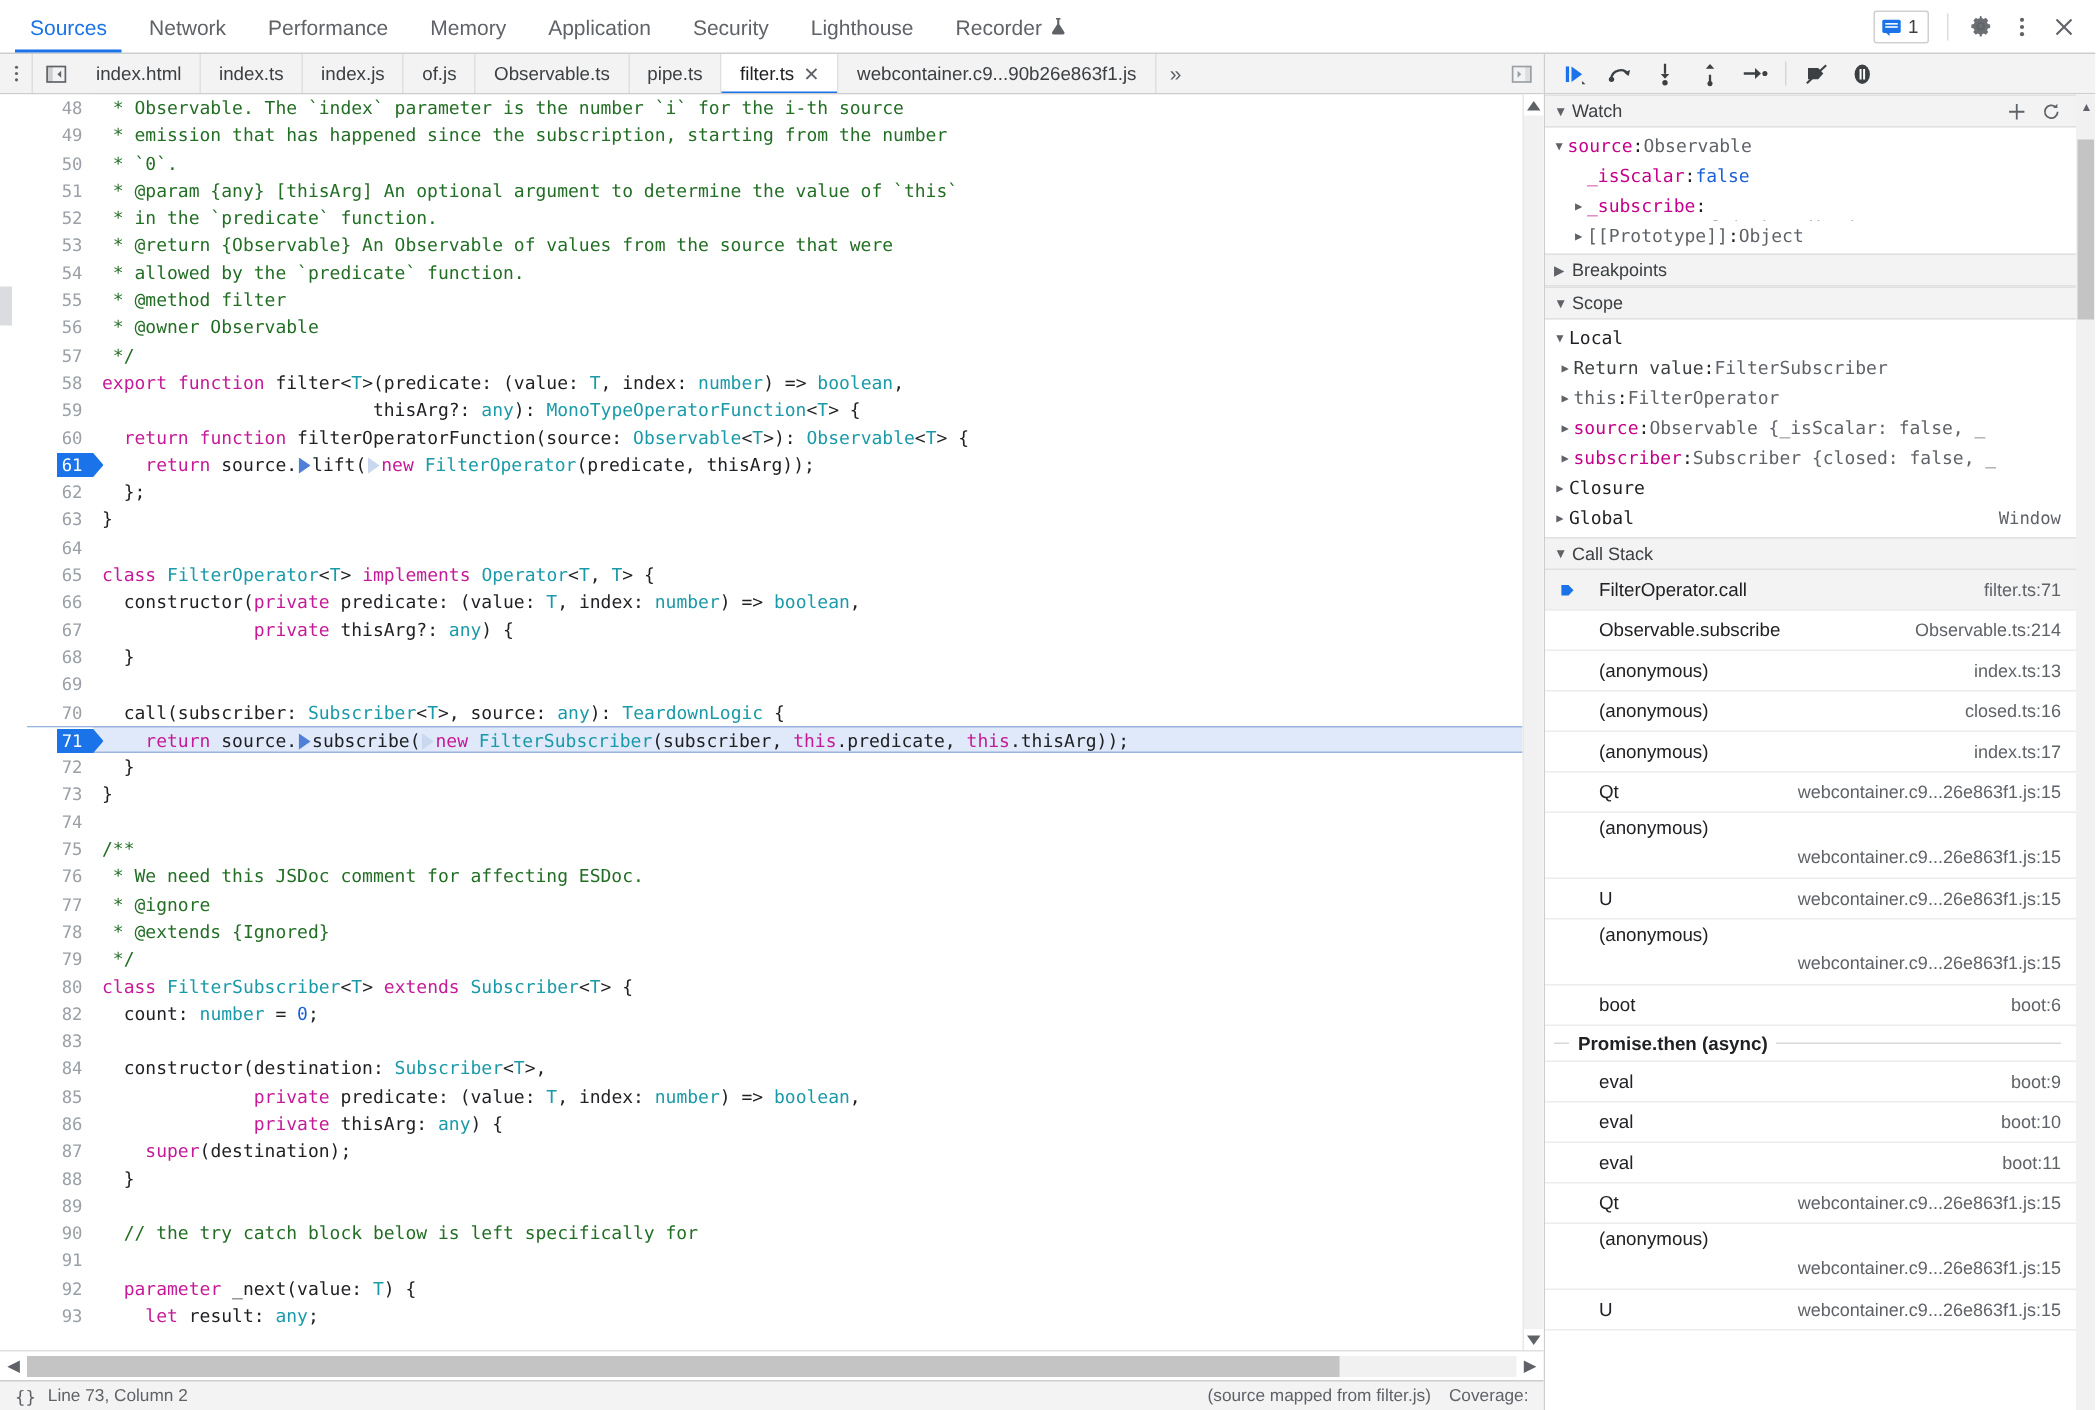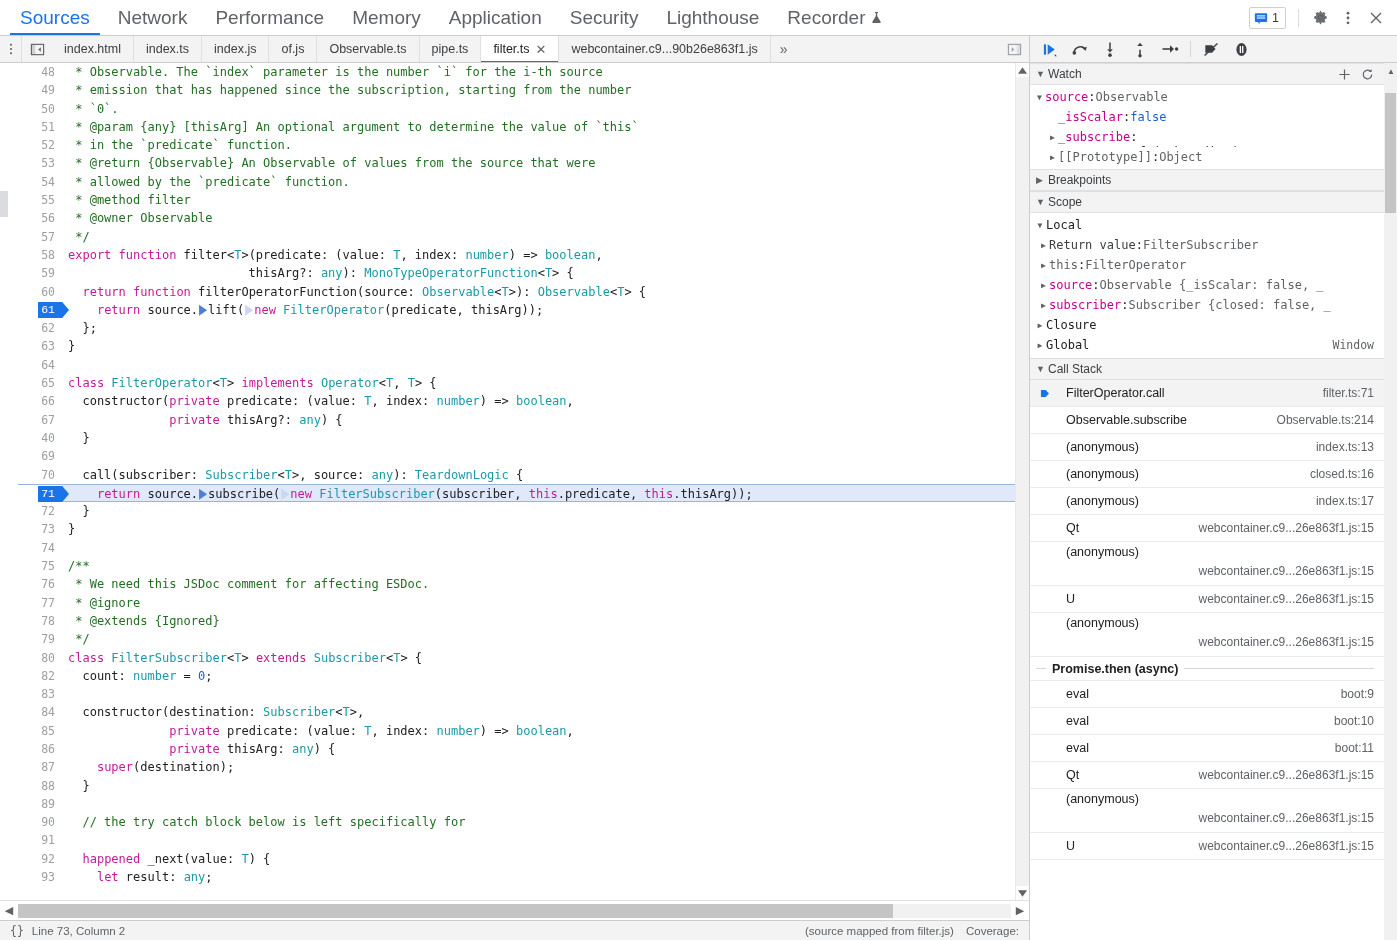--- a/index.html
+++ b/index.html
@@ -18,21 +18,21 @@
     height: 36px; min-height:36px;
     background: #ffffff;
     border-bottom: 1px solid #cdcdcd;
     display:flex; align-items:stretch;
     position:relative;
   }
   .maintabs { display:flex; align-items:stretch; flex:1; padding-left:6px; }
   .mtab {
     display:flex; align-items:center; justify-content:center;
     padding: 0 14px;
-    font-size: 19px;
+    font-size: 14px;
     color: #5f6368;
     cursor: default;
     position:relative;
     white-space:nowrap;
   }
   .mtab.active { color:#1a73e8; }
   .mtab.active::after {
     content:""; position:absolute; left:4px; right:4px; bottom:0; height:2px; background:#1a73e8;
   }
   .mtab .flaskicon { margin-left:5px; display:inline-flex; }
@@ -89,21 +89,21 @@
   }
   .codearea { position:relative; padding-top:0px; }
   .line { display:flex; align-items:flex-start; height:18.3px; line-height:18.3px; white-space:pre; }
   .ln {
     width:44px; min-width:44px; text-align:right; padding-right:7px;
     color:#9aa0a6; background:#fff;
     font-size:11.5px;
     position:relative;
   }
   .line.bp .ln {
-    color:#fff; font-weight:normal;font-family:Liberation Mono, monospace;
+    color:#fff; font-weight:normal;
   }
   .line.bp .ln::before {
     content:""; position:absolute; left:20px; top:1px; bottom:1px; right:-7px;
     background:#1a73e8;
     border-radius:0;
     clip-path: polygon(0 0, calc(100% - 7px) 0, 100% 50%, calc(100% - 7px) 100%, 0 100%);
     z-index:0;
   }
   .line.bp .lnnum { position:relative; z-index:1; }
   .line.exec { background:#dfe9f9; border-top:1px solid #9ab4e0; border-bottom:1px solid #9ab4e0; height:18.3px; }
@@ -358,21 +358,21 @@
               <div class="line"><div class="ln"><span class="lnnum">58</span></div><div class="code"><span class="kw">export</span> <span class="kw">function</span> filter&lt;<span class="typ">T</span>&gt;(predicate: (value: <span class="typ">T</span>, index: <span class="typ">number</span>) =&gt; <span class="typ">boolean</span>,</div></div>
               <div class="line"><div class="ln"><span class="lnnum">59</span></div><div class="code">                         thisArg?: <span class="typ">any</span>): <span class="typ">MonoTypeOperatorFunction</span>&lt;<span class="typ">T</span>&gt; {</div></div>
               <div class="line"><div class="ln"><span class="lnnum">60</span></div><div class="code">  <span class="kw">return</span> <span class="kw">function</span> filterOperatorFunction(source: <span class="typ">Observable</span>&lt;<span class="typ">T</span>&gt;): <span class="typ">Observable</span>&lt;<span class="typ">T</span>&gt; {</div></div>
               <div class="line bp"><div class="ln"><span class="lnnum">61</span></div><div class="code">    <span class="kw">return</span> source.<span class="inlinearrow"></span>lift(<span class="inlinearrow ghost"></span><span class="kw">new</span> <span class="typ">FilterOperator</span>(predicate, thisArg));</div></div>
               <div class="line"><div class="ln"><span class="lnnum">62</span></div><div class="code">  };</div></div>
               <div class="line"><div class="ln"><span class="lnnum">63</span></div><div class="code">}</div></div>
               <div class="line"><div class="ln"><span class="lnnum">64</span></div><div class="code"></div></div>
               <div class="line"><div class="ln"><span class="lnnum">65</span></div><div class="code"><span class="kw">class</span> <span class="typ">FilterOperator</span>&lt;<span class="typ">T</span>&gt; <span class="kw">implements</span> <span class="typ">Operator</span>&lt;<span class="typ">T</span>, <span class="typ">T</span>&gt; {</div></div>
               <div class="line"><div class="ln"><span class="lnnum">66</span></div><div class="code">  constructor(<span class="kw">private</span> predicate: (value: <span class="typ">T</span>, index: <span class="typ">number</span>) =&gt; <span class="typ">boolean</span>,</div></div>
               <div class="line"><div class="ln"><span class="lnnum">67</span></div><div class="code">              <span class="kw">private</span> thisArg?: <span class="typ">any</span>) {</div></div>
-              <div class="line"><div class="ln"><span class="lnnum">40</span></div><div class="code">  }</div></div>
+              <div class="line"><div class="ln"><span class="lnnum">68</span></div><div class="code">  }</div></div>
               <div class="line"><div class="ln"><span class="lnnum">69</span></div><div class="code"></div></div>
               <div class="line"><div class="ln"><span class="lnnum">70</span></div><div class="code">  call(subscriber: <span class="typ">Subscriber</span>&lt;<span class="typ">T</span>&gt;, source: <span class="typ">any</span>): <span class="typ">TeardownLogic</span> {</div></div>
               <div class="line exec bp"><div class="ln"><span class="lnnum">71</span></div><div class="code">    <span class="kw">return</span> source.<span class="inlinearrow"></span>subscribe(<span class="inlinearrow ghost"></span><span class="kw">new</span> <span class="typ">FilterSubscriber</span>(subscriber, <span class="kw">this</span>.predicate, <span class="kw">this</span>.thisArg));</div></div>
               <div class="line"><div class="ln"><span class="lnnum">72</span></div><div class="code">  }</div></div>
               <div class="line"><div class="ln"><span class="lnnum">73</span></div><div class="code">}</div></div>
               <div class="line"><div class="ln"><span class="lnnum">74</span></div><div class="code"></div></div>
               <div class="line"><div class="ln"><span class="lnnum">75</span></div><div class="code"><span class="cm">/**</span></div></div>
               <div class="line"><div class="ln"><span class="lnnum">76</span></div><div class="code"><span class="cm"> * We need this JSDoc comment for affecting ESDoc.</span></div></div>
               <div class="line"><div class="ln"><span class="lnnum">77</span></div><div class="code"><span class="cm"> * @ignore</span></div></div>
               <div class="line"><div class="ln"><span class="lnnum">78</span></div><div class="code"><span class="cm"> * @extends {Ignored}</span></div></div>
@@ -381,21 +381,21 @@
               <div class="line"><div class="ln"><span class="lnnum">82</span></div><div class="code">  count: <span class="typ">number</span> = <span class="num">0</span>;</div></div>
               <div class="line"><div class="ln"><span class="lnnum">83</span></div><div class="code"></div></div>
               <div class="line"><div class="ln"><span class="lnnum">84</span></div><div class="code">  constructor(destination: <span class="typ">Subscriber</span>&lt;<span class="typ">T</span>&gt;,</div></div>
               <div class="line"><div class="ln"><span class="lnnum">85</span></div><div class="code">              <span class="kw">private</span> predicate: (value: <span class="typ">T</span>, index: <span class="typ">number</span>) =&gt; <span class="typ">boolean</span>,</div></div>
               <div class="line"><div class="ln"><span class="lnnum">86</span></div><div class="code">              <span class="kw">private</span> thisArg: <span class="typ">any</span>) {</div></div>
               <div class="line"><div class="ln"><span class="lnnum">87</span></div><div class="code">    <span class="kw">super</span>(destination);</div></div>
               <div class="line"><div class="ln"><span class="lnnum">88</span></div><div class="code">  }</div></div>
               <div class="line"><div class="ln"><span class="lnnum">89</span></div><div class="code"></div></div>
               <div class="line"><div class="ln"><span class="lnnum">90</span></div><div class="code"><span class="cm">  // the try catch block below is left specifically for</span></div></div>
               <div class="line"><div class="ln"><span class="lnnum">91</span></div></div>
-              <div class="line"><div class="ln"><span class="lnnum">92</span></div><div class="code">  <span class="kw">happened</span> _next(value: <span class="typ">T</span>) {</div></div>
+              <div class="line"><div class="ln"><span class="lnnum">92</span></div><div class="code">  <span class="kw">parameter</span> _next(value: <span class="typ">T</span>) {</div></div>
               <div class="line"><div class="ln"><span class="lnnum">93</span></div><div class="code">    <span class="kw">let</span> result: <span class="typ">any</span>;</div></div>
             </div>
         </div>
         <div class="vscroll">
           <div class="track"></div>
           <div class="up" style="position:absolute;top:0;left:0;right:0;">
             <svg width="9" height="7" viewBox="0 0 10 7">
                 <path d="M5 0l5 7H0z" fill="#5f6368"></path>
               </svg>
           </div>
@@ -632,20 +632,26 @@
                 <span class="mark"></span>
                 <span class="name">U</span>
                 <span class="sp"></span>
                 <span class="loc">webcontainer.c9...26e863f1.js:15</span>
               </div>
               <div class="cs-row wrap">
                 <span class="mark" style="position:absolute;left:6px;top:4px"></span>
                 <span class="name" style="padding-left:18px">(anonymous)</span>
                 <span class="loc">webcontainer.c9...26e863f1.js:15</span>
               </div>
+              <div class="cs-row">
+                <span class="mark"></span>
+                <span class="name">boot</span>
+                <span class="sp"></span>
+                <span class="loc">boot:6</span>
+              </div>
               <div class="cs-async">
                 <span class="rule l"></span>
                 <span>Promise.then (async)</span>
                 <span class="rule"></span>
               </div>
               <div class="cs-row">
                 <span class="mark"></span>
                 <span class="name">eval</span>
                 <span class="sp"></span>
                 <span class="loc">boot:9</span>

